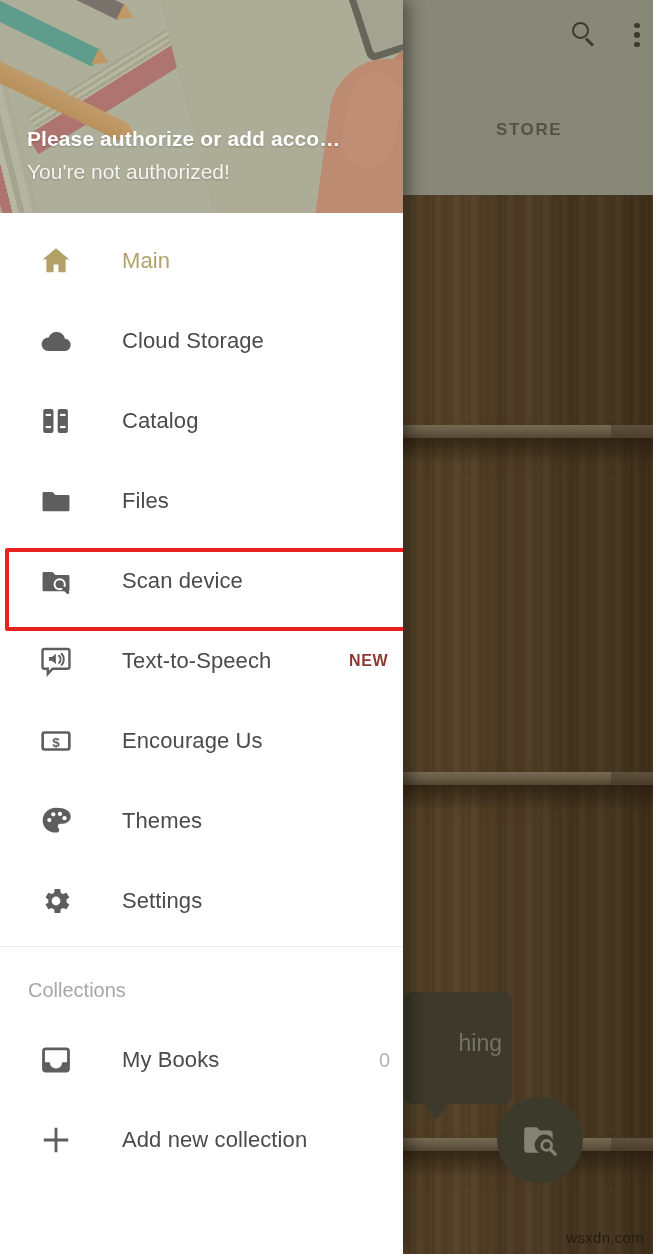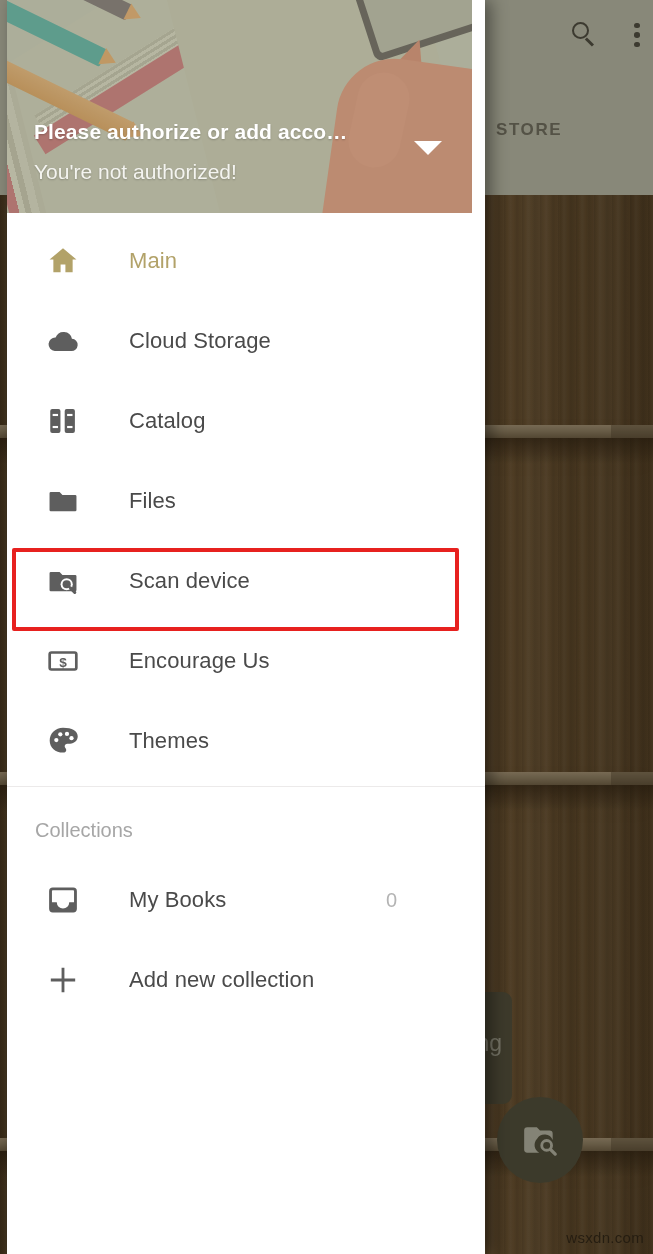--- a/index.html
+++ b/index.html
@@ -116,22 +116,22 @@
 
   
   #scrim {
     position: absolute; inset: 0;
     background: rgba(24,22,14,0.30);
     pointer-events: none;
   }
 
   
   #drawer {
-    position: absolute; left: 7px; top: 0;
-    width: 478px; height: 1254px;
+    position: absolute; left: 0; top: 0;
+    width: 403px; height: 1254px;
     background: #ffffff;
     box-shadow: 6px 0 16px rgba(0,0,0,0.42);
     overflow: hidden;
   }
 
   
   #drawer-header {
     position: relative;
     width: 465px; height: 213px;
     overflow: hidden;
@@ -244,21 +244,21 @@
     width: 370px;
   }
   #header-title {
     font-size: 21px; font-weight: 700; color: #ffffff;
     letter-spacing: .1px; line-height: 1.26;
     text-shadow: 0 1px 2px rgba(0,0,0,0.22);
     white-space: nowrap; overflow: hidden;
   }
   #header-sub {
     font-size: 21px; font-weight: 400; color: #f4f4f0;
-    line-height: 1.3; margin-top: 12px;
+    line-height: 1.3; margin-top: 5px;
     text-shadow: 0 1px 2px rgba(0,0,0,0.22);
   }
   #header-caret {
     position: absolute; right: 30px; bottom: 58px;
     width: 0; height: 0;
     border-left: 14px solid transparent;
     border-right: 14px solid transparent;
     border-top: 14px solid #ffffff;
   }
 
@@ -446,20 +446,32 @@
           <svg viewBox="0 0 24 24">
             <path d="M3.4 5.6h6.2l2 2.2h9a.9.9 0 0 1 .9.9v9.7a.9.9 0 0 1-.9.9H3.4a.9.9 0 0 1-.9-.9V6.5a.9.9 0 0 1 .9-.9z"></path>
             <circle cx="14.6" cy="14.3" r="4.3" fill="#fff"></circle>
             <circle cx="14.6" cy="14.3" r="2.9" fill="#5e5e5e"></circle>
             <path d="M17.2 16.9l3.1 3.1" stroke="#5e5e5e" stroke-width="2.2" stroke-linecap="round"></path>
           </svg>
         </span>
         <span class="nav-label">Scan device</span>
       </div>
 
+      <div class="nav-item">
+        <span class="nav-ico">
+          <svg viewBox="0 0 24 24">
+            <path d="M4 3.5h16a1.5 1.5 0 0 1 1.5 1.5v11a1.5 1.5 0 0 1-1.5 1.5H9.6l-3.4 3.6v-3.6H4A1.5 1.5 0 0 1 2.5 16V5A1.5 1.5 0 0 1 4 3.5z" fill="none" stroke="#5e5e5e" stroke-width="1.7"></path>
+            <path d="M7 9.2h2.1l2.8-2.3v7.3l-2.8-2.3H7z"></path>
+            <path d="M14.2 8.3a3.6 3.6 0 0 1 0 5" fill="none" stroke="#5e5e5e" stroke-width="1.4" stroke-linecap="round"></path>
+            <path d="M16 6.9a5.8 5.8 0 0 1 0 7.8" fill="none" stroke="#5e5e5e" stroke-width="1.4" stroke-linecap="round"></path>
+          </svg>
+        </span>
+        <span class="nav-label">Text-to-Speech</span>
+        <span class="nav-badge">NEW</span>
+      </div>
 
       <div class="nav-item">
         <span class="nav-ico">
           <svg viewBox="0 0 24 24">
             <rect x="2.6" y="6" width="18.8" height="12" rx="1.2" fill="none" stroke="#5e5e5e" stroke-width="1.9"></rect>
             <text x="12" y="16.1" text-anchor="middle" font-size="9.6" font-weight="700" fill="#5e5e5e" font-family="Liberation Sans, sans-serif">$</text>
           </svg>
         </span>
         <span class="nav-label">Encourage Us</span>
       </div>
@@ -470,20 +482,29 @@
             <path d="M12 2.6C6.7 2.6 2.6 6.5 2.6 11.6c0 5 4.1 8.6 9.4 8.6 1.4 0 2.3-.8 2.3-1.9 0-.6-.3-1-.6-1.4-.3-.4-.5-.7-.5-1.2 0-1 .8-1.8 1.9-1.8h1.9c3 0 5.4-2.3 5.4-5.2 0-3.7-4-6.1-10.4-6.1z"></path>
             <circle cx="7.3" cy="11.3" r="1.5" fill="#fff"></circle>
             <circle cx="10.1" cy="7.3" r="1.5" fill="#fff"></circle>
             <circle cx="14.8" cy="7" r="1.5" fill="#fff"></circle>
             <circle cx="18" cy="10" r="1.5" fill="#fff"></circle>
           </svg>
         </span>
         <span class="nav-label">Themes</span>
       </div>
 
+      <div class="nav-item">
+        <span class="nav-ico">
+          <svg viewBox="0 0 24 24">
+            <path d="M19.4 13a7.6 7.6 0 0 0 0-2l2-1.5-2-3.4-2.4 1a7.7 7.7 0 0 0-1.7-1l-.3-2.5h-4l-.3 2.5a7.7 7.7 0 0 0-1.7 1l-2.4-1-2 3.4 2 1.5a7.6 7.6 0 0 0 0 2l-2 1.5 2 3.4 2.4-1a7.7 7.7 0 0 0 1.7 1l.3 2.5h4l.3-2.5a7.7 7.7 0 0 0 1.7-1l2.4 1 2-3.4z"></path>
+            <circle cx="12" cy="12" r="3.1" fill="#fff"></circle>
+          </svg>
+        </span>
+        <span class="nav-label">Settings</span>
+      </div>
     </div>
 
     <div id="divider"></div>
 
     <div id="collections-title">Collections</div>
 
     <div id="collections-list">
       <div class="nav-item">
         <span class="nav-ico">
           <svg viewBox="0 0 24 24">

